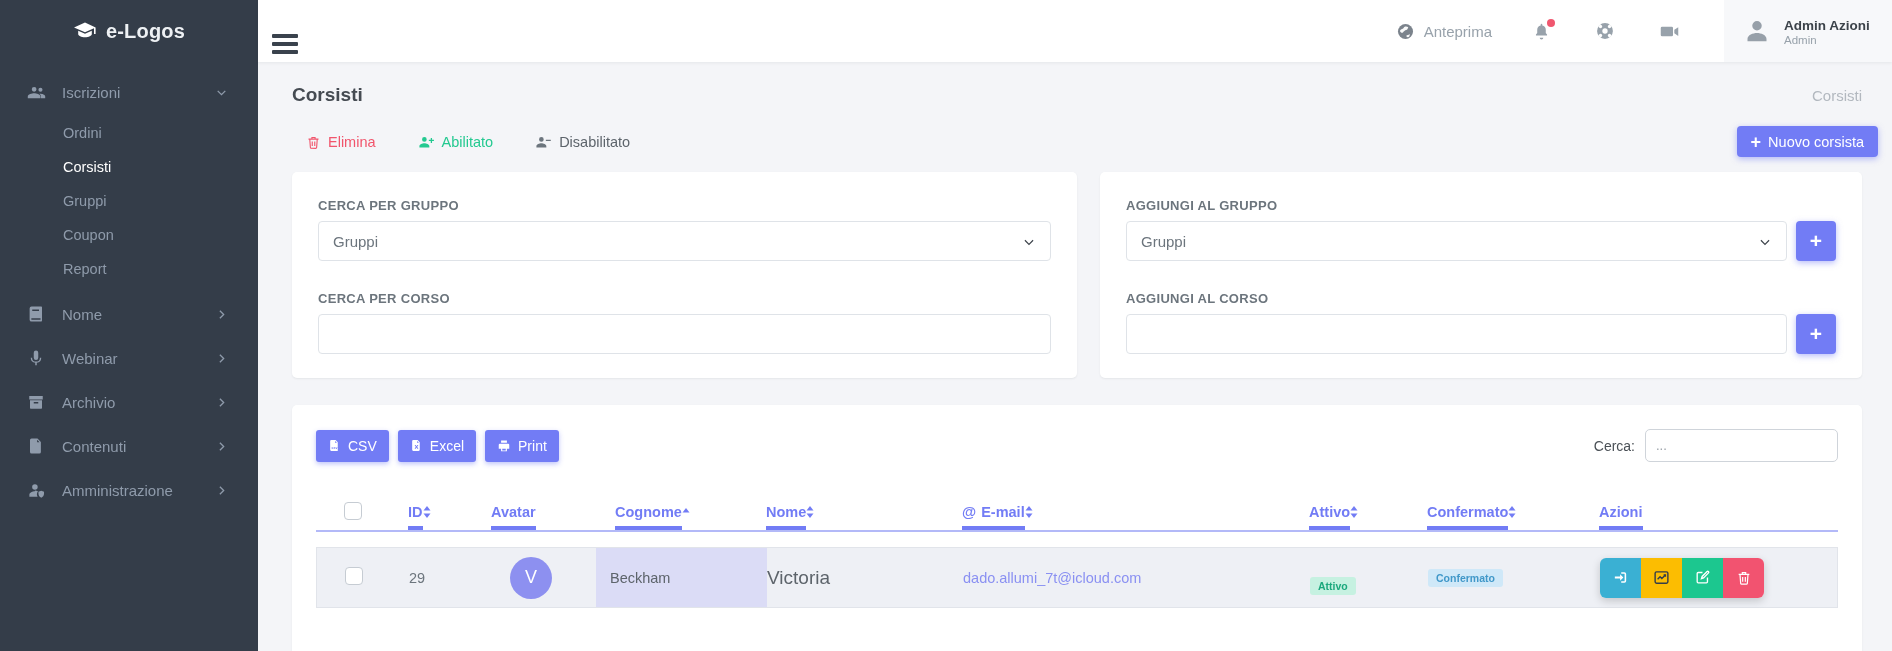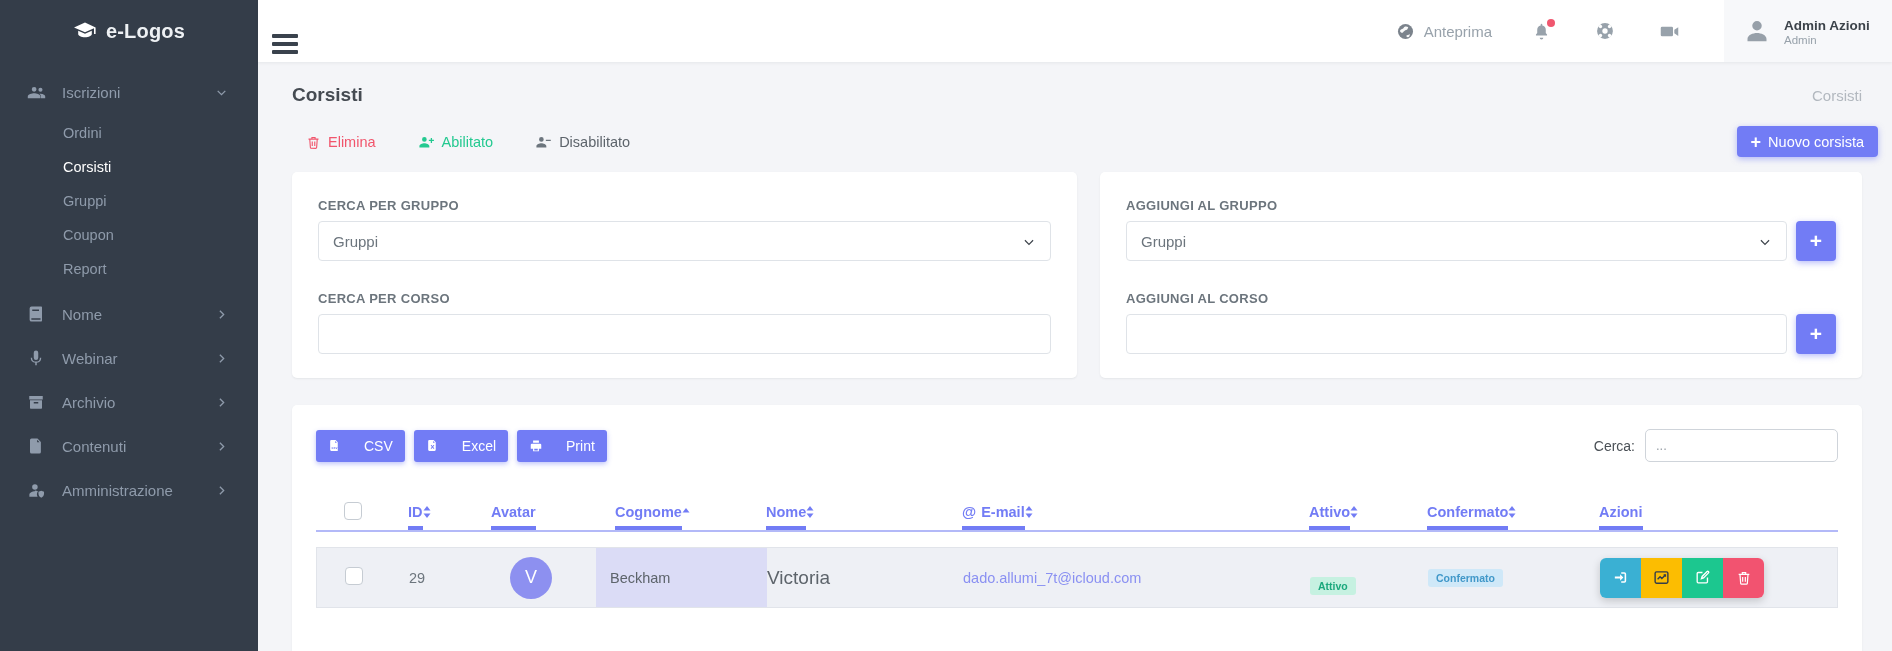--- a/index.html
+++ b/index.html
@@ -61,21 +61,21 @@
   .control-row { display:flex; gap:9px; }
   .select { position:relative; flex:1; height:40px; border:1px solid #dfe3e8; border-radius:4px; background:#fff; display:flex; align-items:center; padding:0 40px 0 14px; font-size:15px; color:#6c757d; cursor:pointer; }
   .select .chev { position:absolute; right:14px; top:13px; color:#3c434a; }
   .text-input { flex:1; height:40px; border:1px solid #dfe3e8; border-radius:4px; background:#fff; font-size:15px; color:#5d646b; padding:0 14px; outline:none; width:100%; font-family:"Liberation Sans", sans-serif; }
   .btn-plus { width:40px; height:40px; min-width:40px; background:#727cf5; border-radius:4px; color:#fff; font-size:21px; font-weight:700; display:flex; align-items:center; justify-content:center; cursor:pointer; box-shadow:0 2px 6px rgba(114,124,245,.5); }
 
   
   .table-card { margin-top:27px; margin-right:16px; padding:24px 24px 40px 24px; height:280px; }
   .t-toolbar { display:flex; align-items:center; justify-content:space-between; }
   .export-group { display:flex; gap:9px; }
-  .btn-export { display:flex; align-items:center; gap:23px; background:#727cf5; color:#fff; font-size:14px; height:32px; padding:0 12px; border-radius:3px; cursor:pointer; box-shadow:0 2px 5px rgba(114,124,245,.45); }
+  .btn-export { display:flex; align-items:center; gap:7px; background:#727cf5; color:#fff; font-size:14px; height:32px; padding:0 12px; border-radius:3px; cursor:pointer; box-shadow:0 2px 5px rgba(114,124,245,.45); }
   .t-search { display:flex; align-items:center; gap:10px; }
   .t-search-label { font-size:14px; color:#4a5056; }
   .t-search input { width:193px; height:33px; border:1px solid #cfd4da; border-radius:5px; padding:0 10px; font-size:13px; color:#5d646b; outline:none; font-family:"Liberation Sans", sans-serif; }
   .t-search input::placeholder { color:#9aa1a8; }
 
   .thead { display:flex; align-items:flex-end; margin-top:36px; border-bottom:2px solid #b3b9f8; height:34px; }
   .th { display:flex; align-items:flex-end; justify-content:flex-start; padding-right:28px; }
   .th-label { display:inline-flex; align-items:center; gap:5px; font-size:14.5px; font-weight:700; color:#727cf5; padding-bottom:6px; border-bottom:4px solid #727cf5; }
   .sort { color:#727cf5; margin-bottom:12px; }
   .at { font-weight:700; }

